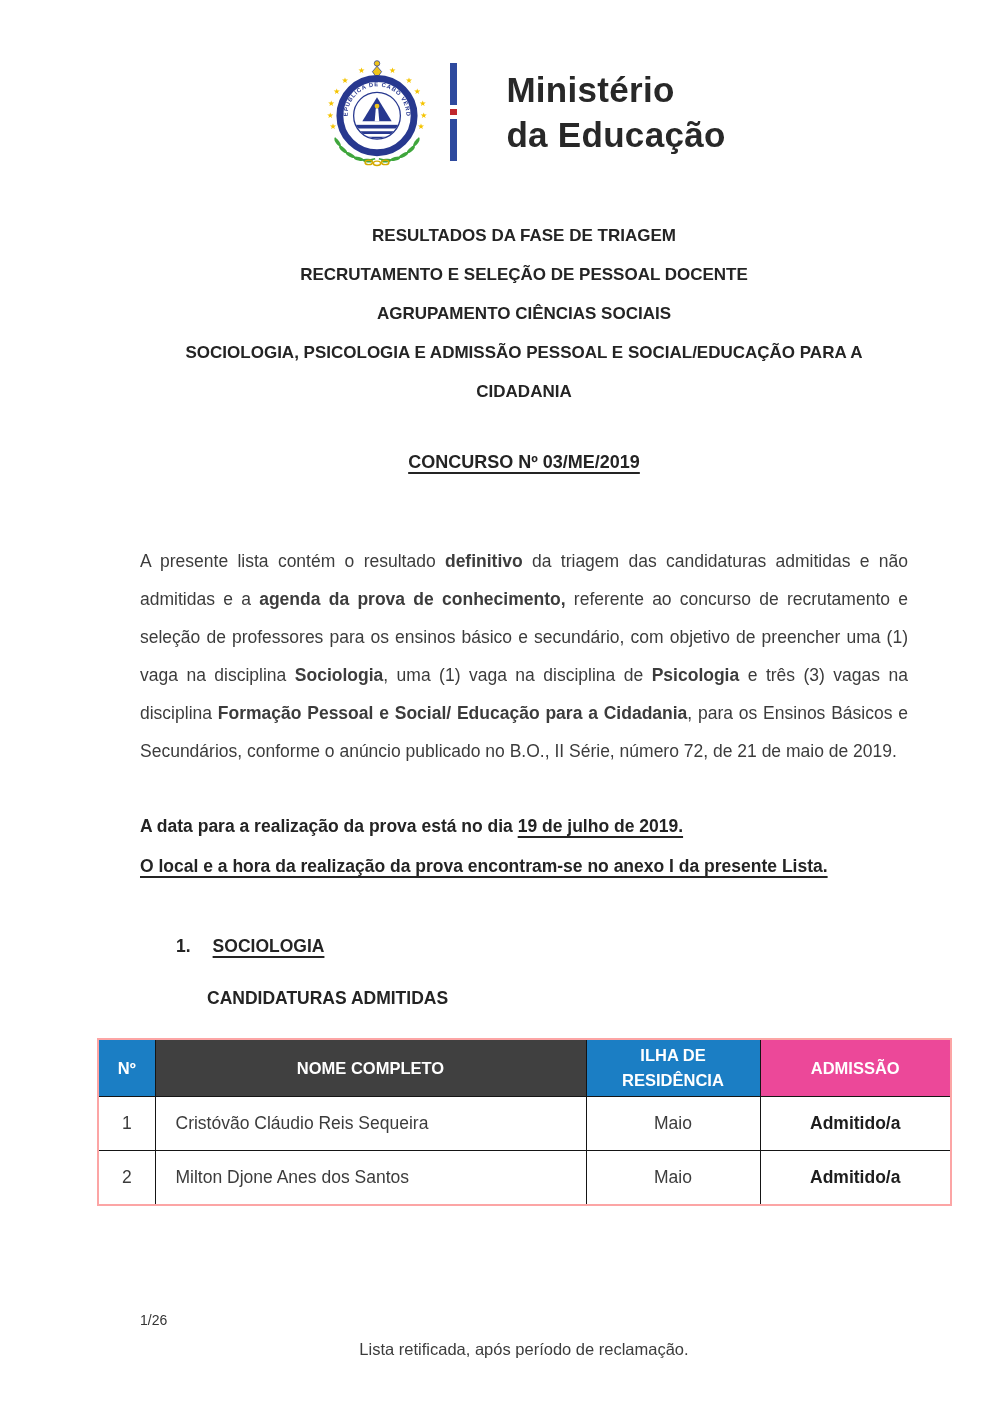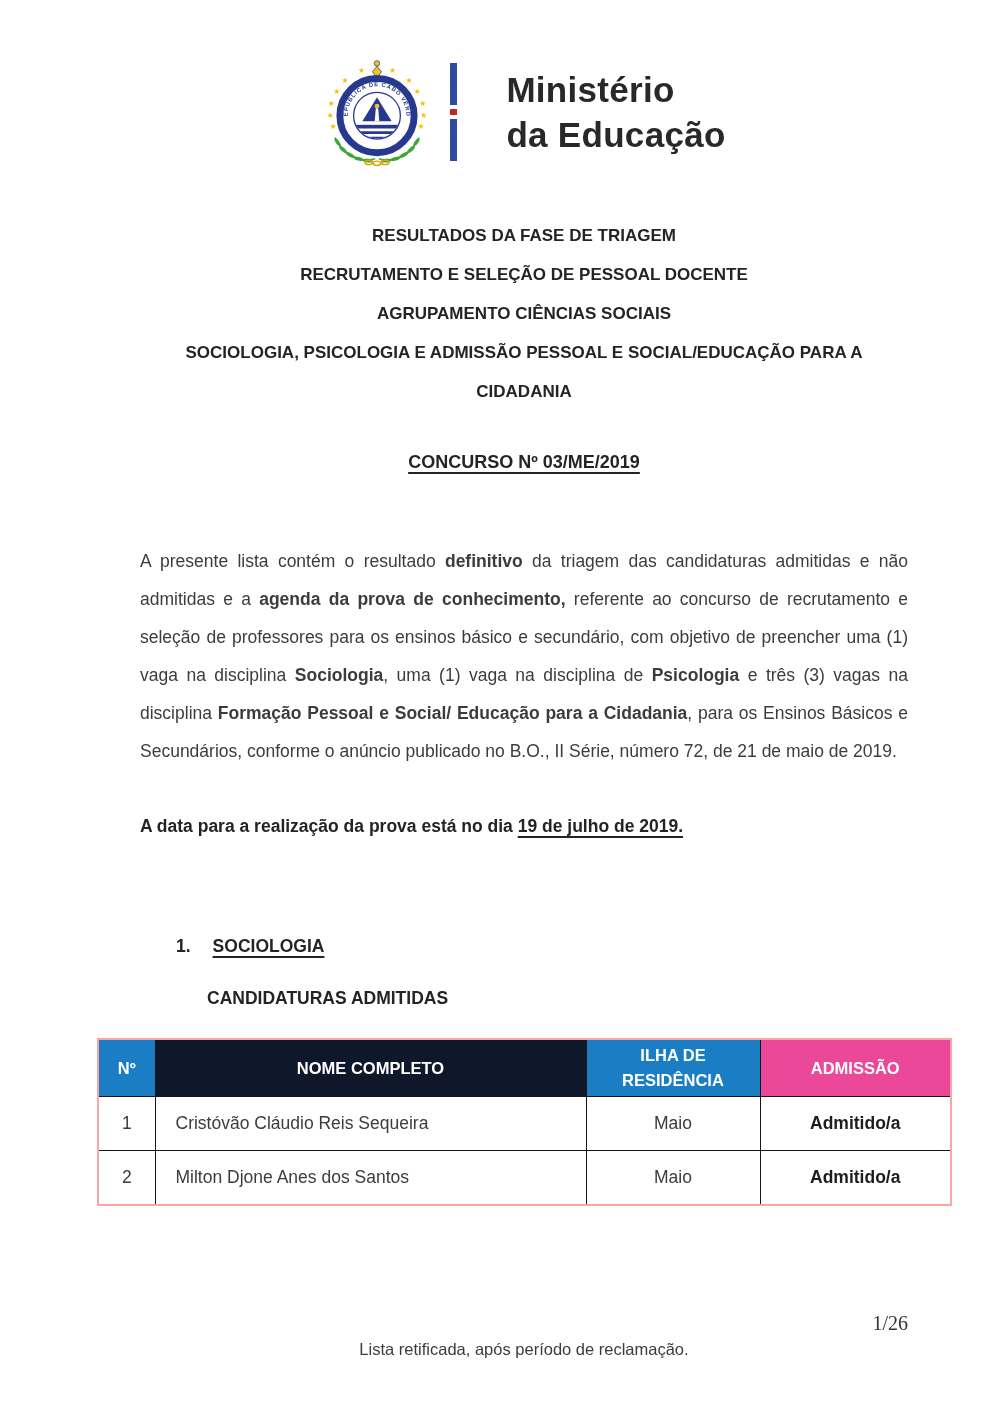--- a/index.html
+++ b/index.html
@@ -71,21 +71,21 @@
     height:52px;vertical-align:middle;text-align:center;
     line-height:1.5;padding:2px 10px;
   }
   .results td{height:49px;vertical-align:middle;text-align:center;padding:2px 8px;}
   .results td.c-name{text-align:left;padding-left:20px;}
   .results td.c-admission{font-weight:700;color:#1d1d1d;}
 
   
   .footer-page{
     position:absolute;top:1312px;left:140px;width:768px;
-    text-align:right;font-size:20px;color:#343434;font-family:Liberation Serif, serif;
+    font-size:14px;color:#343434;
   }
   .footer-note{
     position:absolute;top:1340px;left:140px;width:768px;
     text-align:center;font-size:16.5px;color:#3c3c3c;
   }
 </style>
 </head>
 <body>
 
 <div class="page">
@@ -180,39 +180,40 @@
   </div>
 
   <div class="concurso">
     <span class="u">CONCURSO Nº 03/ME/2019</span>
   </div>
 
   <p class="intro"><span>A presente lista contém o resultado </span><span style="font-weight: 700;">definitivo</span><span> da triagem das candidaturas admitidas e não admitidas e a </span><span style="font-weight: 700;">agenda da prova de conhecimento,</span><span> referente ao concurso de recrutamento e seleção de professores para os ensinos básico e secundário, com objetivo de preencher uma (1) vaga na disciplina </span><span style="font-weight: 700;">Sociologia</span><span>, uma (1) vaga na disciplina de </span><span style="font-weight: 700;">Psicologia</span><span> e três (3) vagas na disciplina </span><span style="font-weight: 700;">Formação Pessoal e Social/ Educação para a Cidadania</span><span>, para os Ensinos Básicos e Secundários, conforme o anúncio publicado no B.O., II Série, número 72, de 21 de maio de 2019.</span></p>
 
   <div class="datelines">
     <div class="dateline"><span style="font-weight: 700;">A data para a realização da prova está no dia </span><span class="u" style="font-weight: 700;">19 de julho de 2019.</span></div>
+    <div class="dateline"><span class="u" style="font-weight: 700;">O local e a hora da realização da prova encontram-se no anexo I da presente Lista.</span></div>
   </div>
 
   <div class="section">
     <span>1.</span>
     <span class="u sec-title">SOCIOLOGIA</span>
   </div>
   <div class="subtitle">CANDIDATURAS ADMITIDAS</div>
 
   <table class="results">
     <colgroup>
       <col style="width:57px">
         <col style="width:431px">
         <col style="width:174px">
         <col style="width:191px">
     </colgroup>
     <thead>
       <tr>
         <th style="background: rgb(27, 126, 196);">Nº</th>
-        <th style="background: #0f172a;">NOME COMPLETO</th>
+        <th style="background: #404040;">NOME COMPLETO</th>
         <th style="background: rgb(27, 126, 196);">ILHA DE RESIDÊNCIA</th>
         <th style="background: #ec4899;">ADMISSÃO</th>
       </tr>
     </thead>
     <tbody>
         <tr>
           <td class="c-num">1</td>
           <td class="c-name">Cristóvão Cláudio Reis Sequeira</td>
           <td class="c-island">Maio</td>
           <td class="c-admission">Admitido/a</td>

